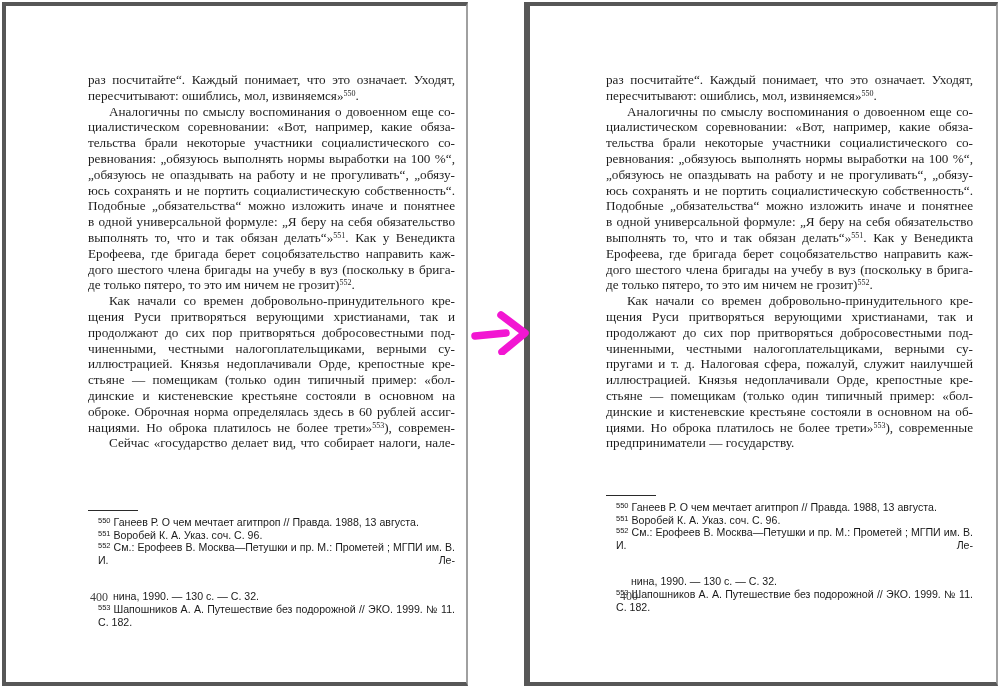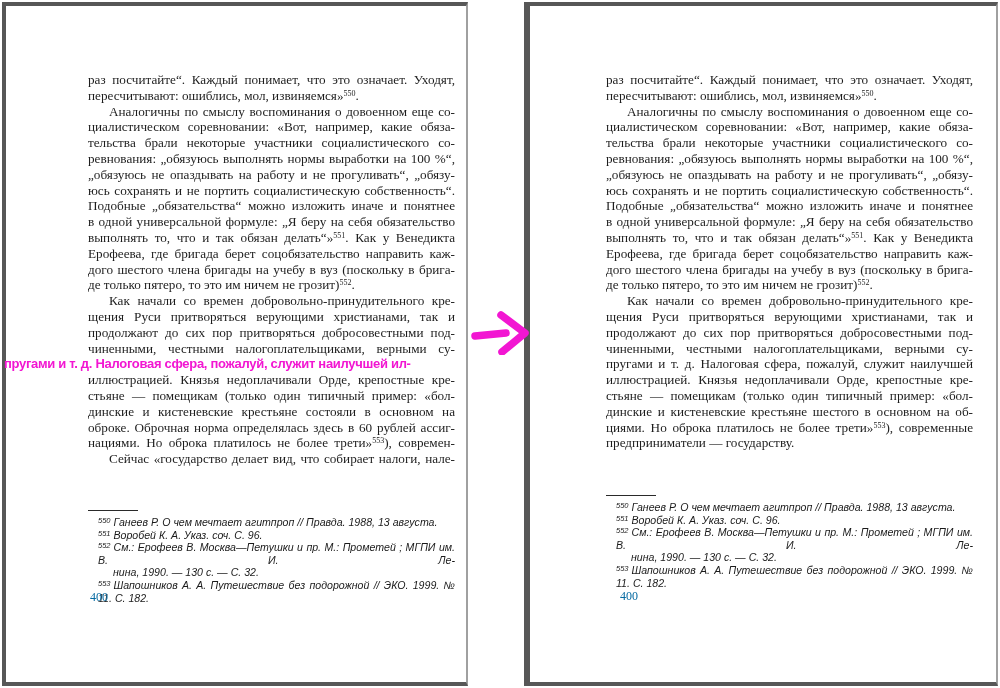--- a/index.html
+++ b/index.html
@@ -41,35 +41,35 @@
     font-family:"Liberation Sans","DejaVu Sans",sans-serif;
     font-weight:700;font-size:13px;letter-spacing:-0.3px;
     color:var(--hl);white-space:nowrap;
     text-align:left;text-align-last:left;text-indent:0;
     margin-left:-84px;
   }
 
   .footnotes{
     position:absolute;width:367px;
     font-family:"Liberation Sans","DejaVu Sans",sans-serif;
-    font-size:10.6px;line-height:12.6px;color:#1a1a1a;font-style:italic;
+    font-size:10.6px;line-height:12.6px;color:#1a1a1a;
   }
   .page-left  .footnotes{left:82px;top:504px;}
   .page-right .footnotes{left:76px;top:489px;}
   .fn-rule{width:50px;border-top:1.6px solid #2a2a2a;margin-bottom:5px;}
   .fn-items{padding-left:10px;}
   .fn-line{text-align:justify;text-align-last:justify;}
   .fn-line.endline{text-align-last:left;}
-  .fn-line.cont{padding-left:15px;}
+  .fn-line.cont{padding-left:15px;margin-top:24px;}
   sup.fn-num{font-size:7.5px;line-height:0;position:relative;top:-3px;margin-right:3px;vertical-align:baseline;}
 
   .page-number{
     position:absolute;
     font-family:"Liberation Serif","DejaVu Serif",serif;
-    font-size:12px;color:#0369a1;
+    font-size:12px;color:#404040;
   }
   .page-left  .page-number{left:84px;top:584px;}
   .page-right .page-number{left:90px;top:583px;}
 
   .arrow{position:absolute;left:468px;top:303px;width:66px;height:52px;z-index:5;}
 </style>
 </head>
 <body>
 
 <div class="canvas">
@@ -92,21 +92,20 @@
           <div class="line">выполнять то, что и так обязан делать“»<sup class="fnref">551</sup>. Как у Венедикта</div>
           <div class="line">Ерофеева, где бригада берет соцобязательство направить каж-</div>
           <div class="line">дого шестого члена бригады на учебу в вуз (поскольку в брига-</div>
           <div class="line endline">де только пятеро, то это им ничем не грозит)<sup class="fnref">552</sup>.</div>
         </div>
         <div class="para indent">
           <div class="line">Как начали со времен добровольно-принудительного кре-</div>
           <div class="line">щения Руси притворяться верующими христианами, так и</div>
           <div class="line">продолжают до сих пор притворяться добросовестными под-</div>
           <div class="line">чиненными, честными налогоплательщиками, верными су-</div>
-          <div class="line correction">пругами и т. д. Налоговая сфера, пожалуй, служит наилучшей ил-</div>
           <div class="line">иллюстрацией. Князья недоплачивали Орде, крепостные кре-</div>
           <div class="line">стьяне — помещикам (только один типичный пример: «бол-</div>
           <div class="line">динские и кистеневские крестьяне состояли в основном на</div>
           <div class="line">оброке. Оброчная норма определялась здесь в 60 рублей ассиг-</div>
           <div class="line">нациями. Но оброка платилось не более трети»<sup class="fnref">553</sup>), современ-</div>
         </div>
         <div class="para indent">
           <div class="line">Сейчас «государство делает вид, что собирает налоги, нале-</div>
         </div>
       </div>
@@ -144,21 +143,21 @@
           <div class="line endline">де только пятеро, то это им ничем не грозит)<sup class="fnref">552</sup>.</div>
         </div>
         <div class="para indent">
           <div class="line">Как начали со времен добровольно-принудительного кре-</div>
           <div class="line">щения Руси притворяться верующими христианами, так и</div>
           <div class="line">продолжают до сих пор притворяться добросовестными под-</div>
           <div class="line">чиненными, честными налогоплательщиками, верными су-</div>
           <div class="line">пругами и т. д. Налоговая сфера, пожалуй, служит наилучшей</div>
           <div class="line">иллюстрацией. Князья недоплачивали Орде, крепостные кре-</div>
           <div class="line">стьяне — помещикам (только один типичный пример: «бол-</div>
-          <div class="line">динские и кистеневские крестьяне шестого в основном на об-</div>
+          <div class="line">динские и кистеневские крестьяне состояли в основном на об-</div>
           <div class="line">циями. Но оброка платилось не более трети»<sup class="fnref">553</sup>), современные</div>
           <div class="line endline">предприниматели — государству.</div>
         </div>
       </div>
     <div class="footnotes">
       <div class="fn-rule"></div>
       <div class="fn-items">
           <div class="fn-line endline"><sup class="fn-num">550</sup>Ганеев Р. О чем мечтает агитпроп // Правда. 1988, 13 августа.</div>
           <div class="fn-line endline"><sup class="fn-num">551</sup>Воробей К. А. Указ. соч. С. 96.</div>
           <div class="fn-line"><sup class="fn-num">552</sup>См.: Ерофеев В. Москва—Петушки и пр. М.: Прометей ; МГПИ им. В. И. Ле-</div>

